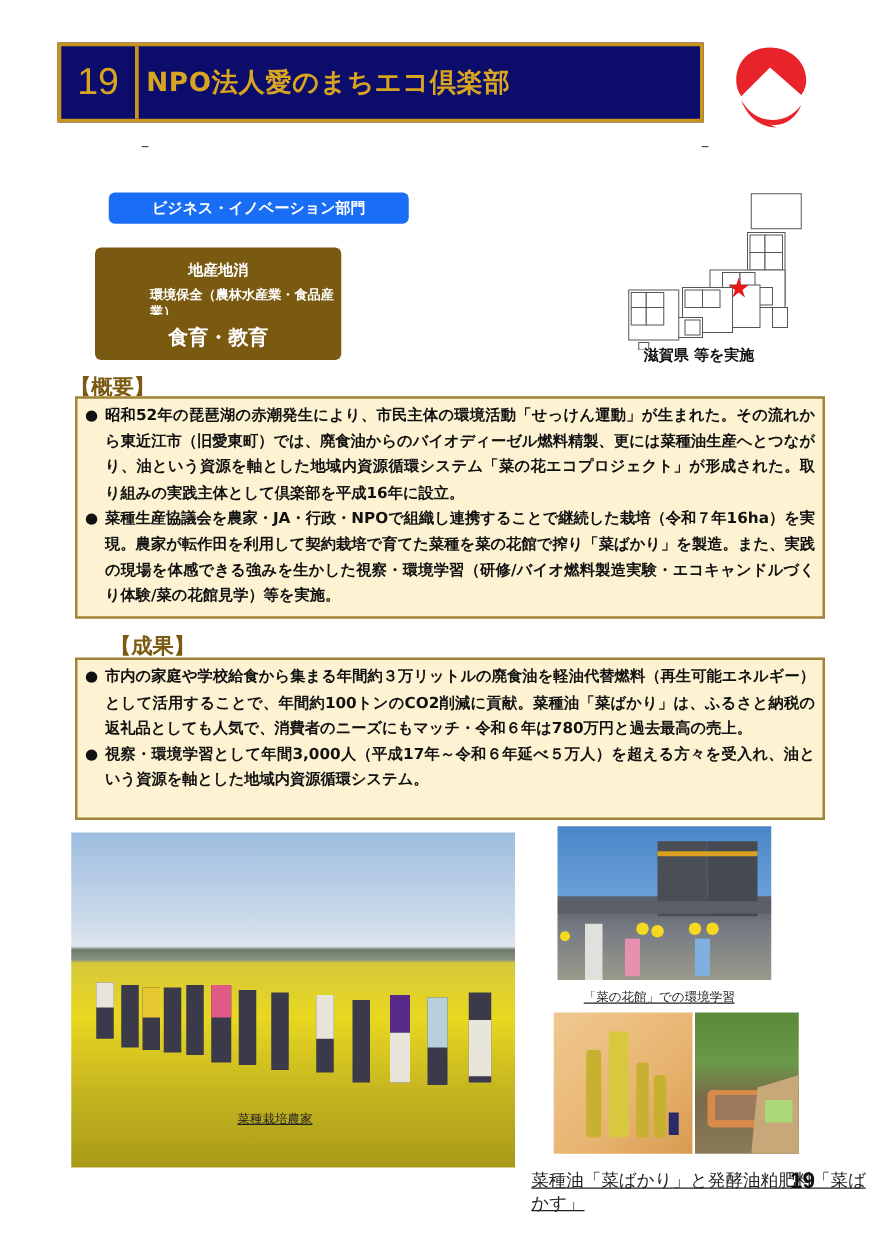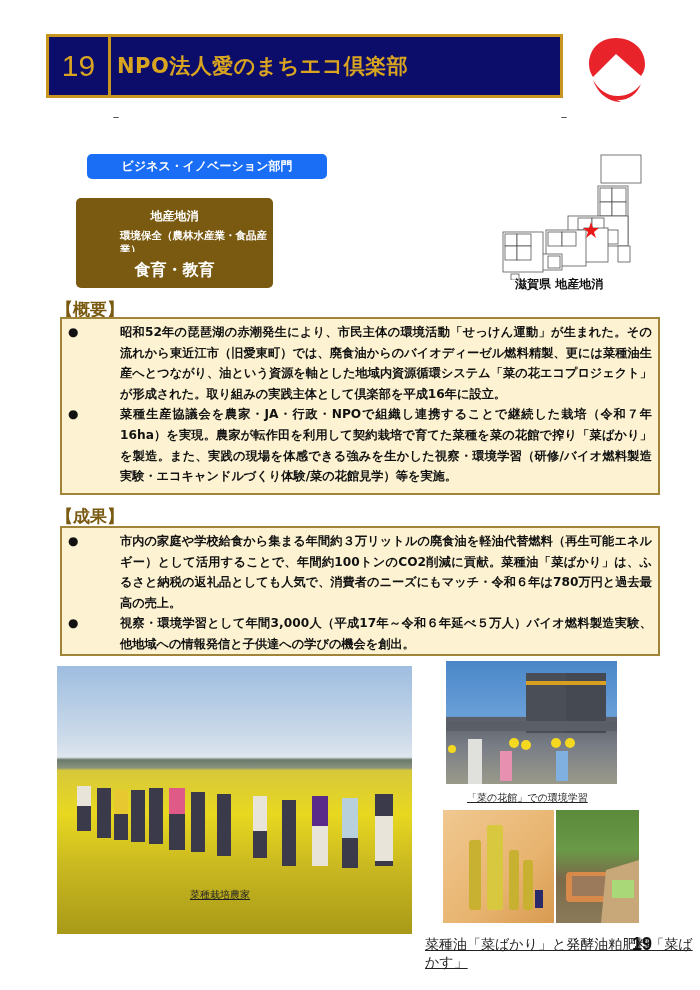--- a/index.html
+++ b/index.html
@@ -47,21 +47,21 @@
   .section-label {
     position: absolute; left: 56px; font-size: 17px; font-weight: bold; color: #7a5a10;
   }
   .box {
     position: absolute; left: 60px; width: 600px; background: #fdf3d2;
     border: 2px solid #a0843a; padding: 3px 6px 3px 6px;
     font-size: 12.2px; font-weight: bold; line-height: 20.6px;
   }
   .box .item { display: flex; }
   .box .bullet { width: 16px; flex: none; font-size: 12px; }
-  .box .txt { flex: 1; text-align: justify; margin-left: 36px; }
+  .box .txt { flex: 1; text-align: justify; }
 
   .photo { position: absolute; overflow: hidden; }
   .caption { position: absolute; font-size: 10px; text-decoration: underline; color: #222; }
   .page-num { position: absolute; left: 632px; top: 934px; font-size: 18px; font-weight: bold; font-family: "Liberation Sans", sans-serif; }
 </style>
 </head>
 <body>
 
 <div class="header-box">
   <div class="header-num">19</div>
@@ -103,43 +103,43 @@
   <rect x="36" y="104" width="28" height="16"></rect>
     <rect x="50" y="106" width="12" height="12"></rect>
   <rect x="5" y="82" width="40" height="40"></rect>
   <rect x="7" y="84" width="12" height="12"></rect>
     <rect x="19" y="84" width="14" height="12"></rect>
   <rect x="7" y="96" width="12" height="14"></rect>
     <rect x="19" y="96" width="14" height="14"></rect>
   <rect x="13" y="124" width="8" height="6"></rect>
   <polygon points="93,72 95,78 101,78 96,82 98,88 93,84 88,88 90,82 85,78 91,78" fill="#e81818" stroke="none"></polygon>
 </svg>
-<div class="map-label">滋賀県 地産地消</div>
+<div class="map-label">滋賀県 等を実施</div>
 
 <div class="section-label" style="top:298px;">【概要】</div>
 <div class="box" style="top:317px; height:178px;">
   <div class="item">
     <span class="bullet">●</span>
     <span class="txt">昭和52年の琵琶湖の赤潮発生により、市民主体の環境活動「せっけん運動」が生まれた。その流れから東近江市（旧愛東町）では、廃食油からのバイオディーゼル燃料精製、更には菜種油生産へとつながり、油という資源を軸とした地域内資源循環システム「菜の花エコプロジェクト」が形成された。取り組みの実践主体として倶楽部を平成16年に設立。</span>
   </div>
   <div class="item">
     <span class="bullet">●</span>
     <span class="txt">菜種生産協議会を農家・JA・行政・NPOで組織し連携することで継続した栽培（令和７年16ha）を実現。農家が転作田を利用して契約栽培で育てた菜種を菜の花館で搾り「菜ばかり」を製造。また、実践の現場を体感できる強みを生かした視察・環境学習（研修/バイオ燃料製造実験・エコキャンドルづくり体験/菜の花館見学）等を実施。</span>
   </div>
 </div>
 
-<div class="section-label" style="top:505px;">【成果】</div>
+<div class="section-label" style="top:505px;margin-left:32px;">【成果】</div>
 <div class="box" style="top:526px; height:130px;">
   <div class="item">
     <span class="bullet">●</span>
     <span class="txt">市内の家庭や学校給食から集まる年間約３万リットルの廃食油を軽油代替燃料（再生可能エネルギー）として活用することで、年間約100トンのCO2削減に貢献。菜種油「菜ばかり」は、ふるさと納税の返礼品としても人気で、消費者のニーズにもマッチ・令和６年は780万円と過去最高の売上。</span>
   </div>
   <div class="item">
     <span class="bullet">●</span>
-    <span class="txt">視察・環境学習として年間3,000人（平成17年～令和６年延べ５万人）バイオ燃料製造実験、他地域への情報発信と子供達への学びの機会を創出。</span>
+    <span class="txt">視察・環境学習として年間3,000人（平成17年～令和６年延べ５万人）を超える方々を受入れ、油という資源を軸とした地域内資源循環システム。</span>
   </div>
 </div>
 
 <div class="photo" style="left:57px; top:666px; width:355px; height:268px;
      background: linear-gradient(to bottom, #9ebde0 0%, #cfdcea 28%, #dfe6ee 34%, #6a7a6a 35%, #8a9280 38%, #d7c83a 39%, #e8d820 55%, #c9b820 75%, #a89a18 100%);">
   <svg width="355" height="268" viewBox="0 0 355 268">
     <g fill="#3a3a4a">
       <rect x="20" y="120" width="14" height="45"></rect>
         <rect x="40" y="122" width="14" height="50"></rect>
       <rect x="57" y="124" width="14" height="50"></rect>

